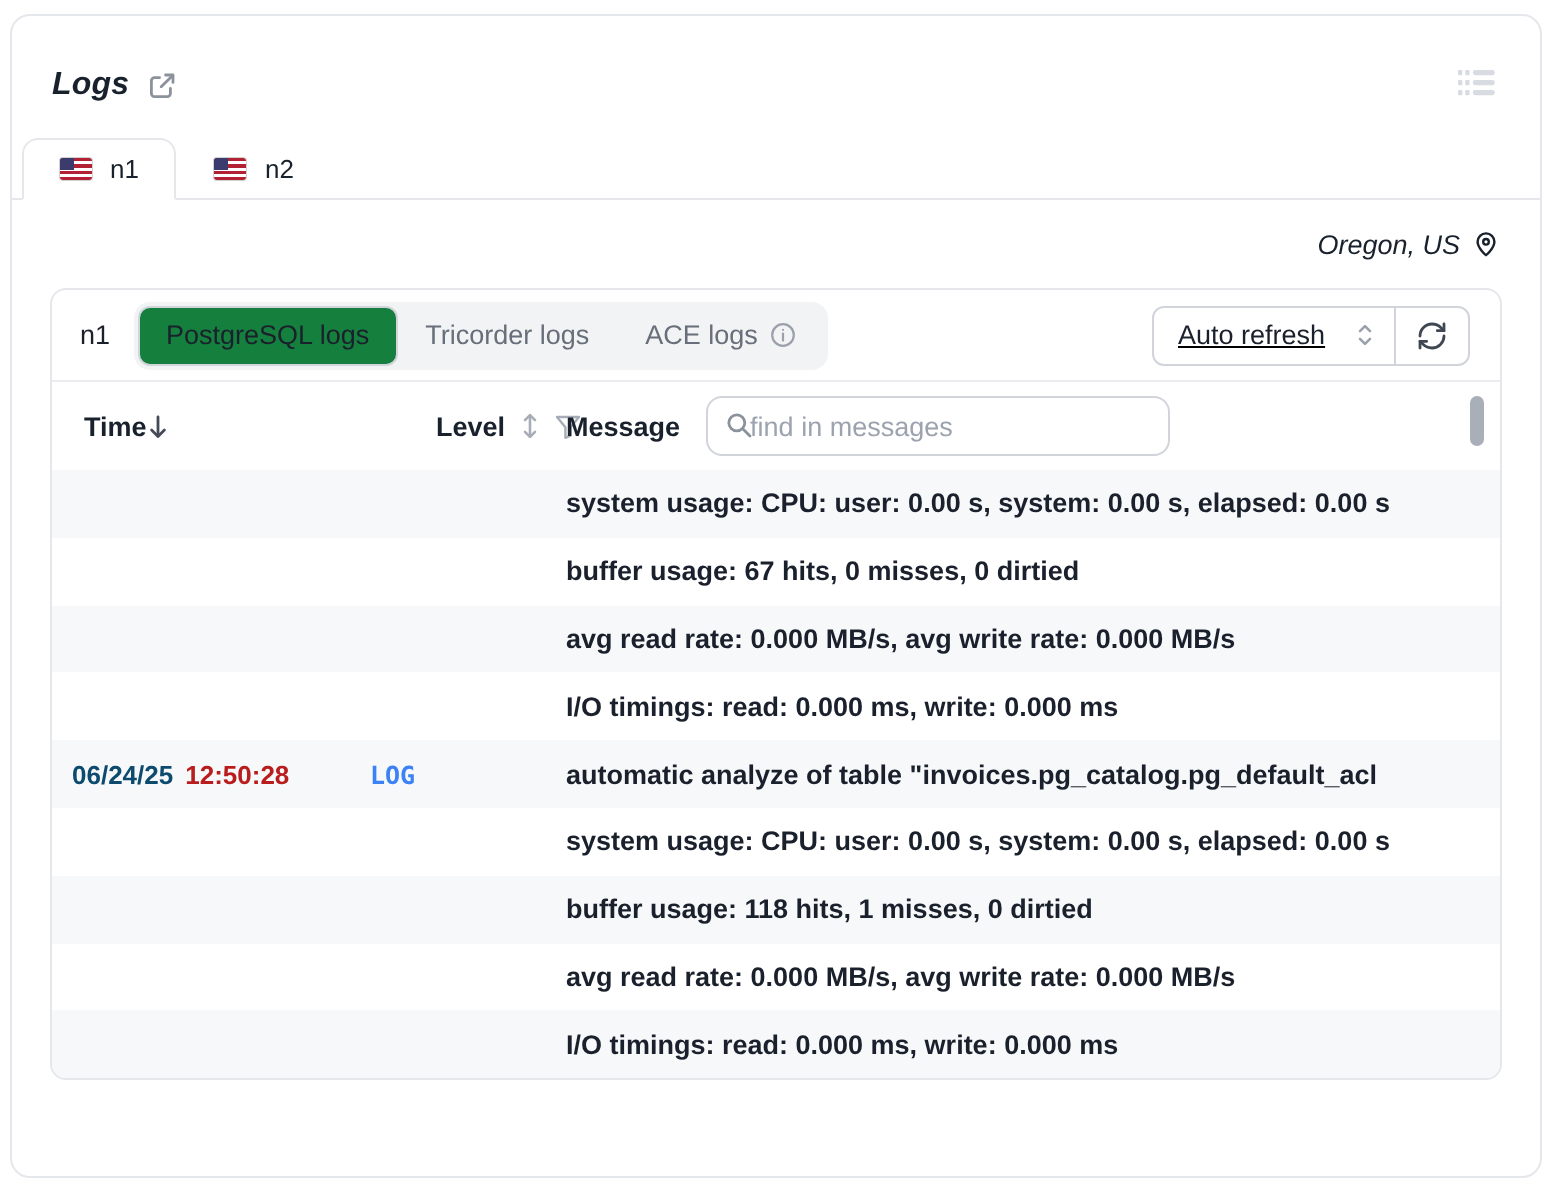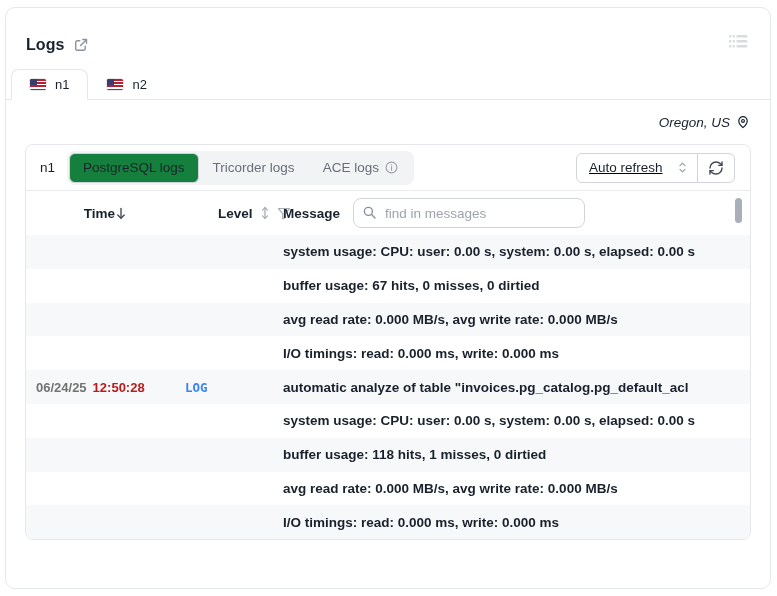--- a/index.html
+++ b/index.html
@@ -2,21 +2,21 @@
 <html><head>
 <meta charset="utf-8">
 <style>
   * { box-sizing: border-box; margin: 0; padding: 0; }
   html, body { width: 777px; height: 596px; background: #fff; font-family: "Liberation Sans", sans-serif; }
   .card {
     position: absolute; left: 5px; top: 7px; width: 766px; height: 582px;
     background: #fff; border: 1px solid #e4e7eb; border-radius: 10px; overflow: hidden;
   }
   
-  .card-header { display: flex; justify-content: space-between; align-items: flex-end; padding: 24px 20px 0 20px; }
+  .card-header { display: flex; justify-content: space-between; align-items: center; padding: 24px 20px 0 20px; font-style: italic; }
   .title-wrap { display: flex; align-items: center; gap: 8px; }
   .page-title { font-size: 16px; font-weight: bold; color: #18212c; letter-spacing: .1px; }
   .icon { display: inline-flex; align-items: center; justify-content: center; }
   .list-btn { background: none; border: none; padding: 2px; cursor: pointer; }
   
   .tabs { display: flex; align-items: flex-end; padding-left: 5px; margin-top: 15px; border-bottom: 1px solid #e5e7eb; }
   .tab {
     height: 31px; display: flex; align-items: center; gap: 9px; padding: 0 18px;
     font-size: 13px; color: #18212c; background: transparent; border: 1px solid transparent;
     border-radius: 8px 8px 0 0; margin-bottom: -1px; cursor: pointer;
@@ -39,34 +39,34 @@
   .seg-btn.active { background: #15803d; border-color: #d1d5db; color: #1a212c; }
   .toolbar-right { margin-left: auto; display: flex; align-items: stretch; text-decoration: underline; }
   .refresh-select { display: flex; align-items: center; justify-content: space-between; width: 122px; height: 30px;
     padding: 0 10px 0 12px; border: 1px solid #d1d5db; border-radius: 6px 0 0 6px; background: #fff;
     font-size: 13.5px; color: #1a212c; cursor: pointer; }
   .refresh-btn { width: 38px; height: 30px; margin-left: -1px; display: flex; align-items: center; justify-content: center;
     border: 1px solid #d1d5db; border-radius: 0 6px 6px 0; background: #fff; cursor: pointer; }
   
   .thead { display: grid; grid-template-columns: 143px 98px 1fr; align-items: center; height: 44px; padding: 0 14px 0 16px; }
   .th { display: flex; align-items: center; font-size: 13.5px; font-weight: bold; color: #18212c; }
-  .th-time { justify-content: center; padding-right: 16px; }
+  .th-time { justify-content: flex-start; padding-right: 16px; }
   .th-level { gap: 7px; padding-left: 33px; }
   .th-message { gap: 13px; }
   .icon-btn { background: none; border: none; padding: 0; cursor: pointer; display: inline-flex; }
   .search-box { position: relative; width: 232px; }
-  .search-input { width: 232px; height: 30px; border: 1px solid #d1d5db; border-radius: 8px; padding: 0 10px 0 31px;
+  .search-input { width: 232px; height: 30px; border: 1px solid #d1d5db; border-radius: 8px; padding: 0 10px 0 21px;
     font-family: inherit; font-size: 13.5px; color: #1a212c; outline: none; }
   .search-input::placeholder { color: #9ca3af; }
   .search-box .icon { position: absolute; left: 10px; top: 8px; }
   .tbody { }
   .row { display: grid; grid-template-columns: 149px 98px 1fr; align-items: center; height: 33.8px; padding-left: 10px; font-weight: bold; }
   .row.alt { background: #f7f8fa; }
   .cell-time { display: flex; gap: 6px; font-size: 13px; white-space: nowrap; }
-  .cell-time .date { color: #737373; }
+  .cell-time .date { color: #0c4a6e; }
   .cell-time .time { color: #b91c1c; }
   .cell-level { font-family: "DejaVu Sans Mono", monospace; font-size: 12.5px; color: #3b82f6; }
   .cell-message { font-size: 13.5px; color: #1a212c; white-space: nowrap; overflow: hidden; }
   .scroll-thumb { position: absolute; right: 8px; top: 53px; width: 7px; height: 25px; border-radius: 4px; background: #a9afb9; }
 </style>
 </head>
 <body>
 
 <div class="card">
 

